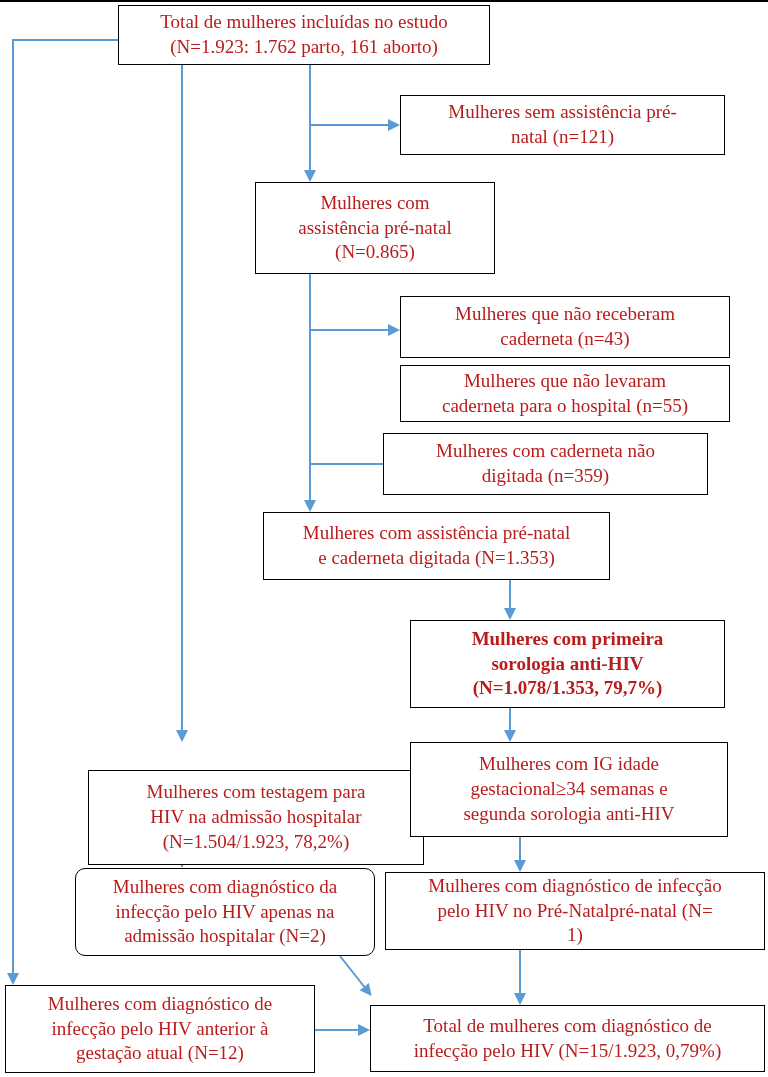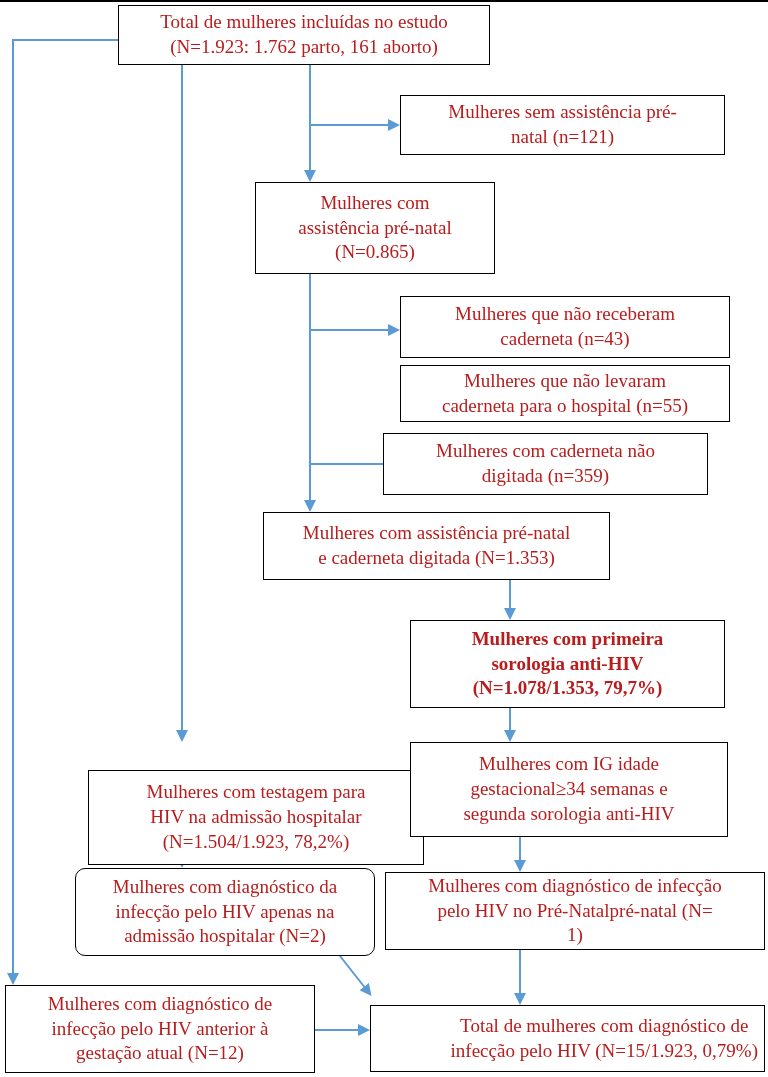--- a/index.html
+++ b/index.html
@@ -44,21 +44,21 @@
   #b-nobooklet      { left: 400px; top: 296px;  width: 330px; height: 62px; }
   #b-bookletleft    { left: 400px; top: 365px;  width: 330px; height: 57px; }
   #b-notdigitized   { left: 383px; top: 433px;  width: 325px; height: 62px; }
   #b-digitized      { left: 263px; top: 512px;  width: 347px; height: 68px; }
   #b-firstsero      { left: 410px; top: 620px;  width: 315px; height: 88px; font-weight: bold; }
   #b-admissiontest  { left: 88px;  top: 742px;  width: 336px; height: 95px; margin-top: 28px; }
   #b-secondsero     { left: 410px; top: 742px;  width: 318px; height: 95px; }
   #b-diagadmission  { left: 75px;  top: 868px;  width: 300px; height: 88px; border-radius: 10px; }
   #b-diagprenatal   { left: 385px; top: 872px;  width: 380px; height: 78px; }
   #b-diagprior      { left: 5px;   top: 985px;  width: 310px; height: 88px; }
-  #b-totaldiag      { left: 370px; top: 1005px; width: 395px; height: 67px; justify-content: flex-end; }
+  #b-totaldiag      { left: 370px; top: 1005px; width: 395px; height: 67px; }
 
   svg.arrows {
     position: absolute;
     left: 0; top: 0;
     width: 768px; height: 1077px;
     pointer-events: none;
   }
   svg.arrows polyline {
     fill: none;
     stroke: #5b9bd5;

